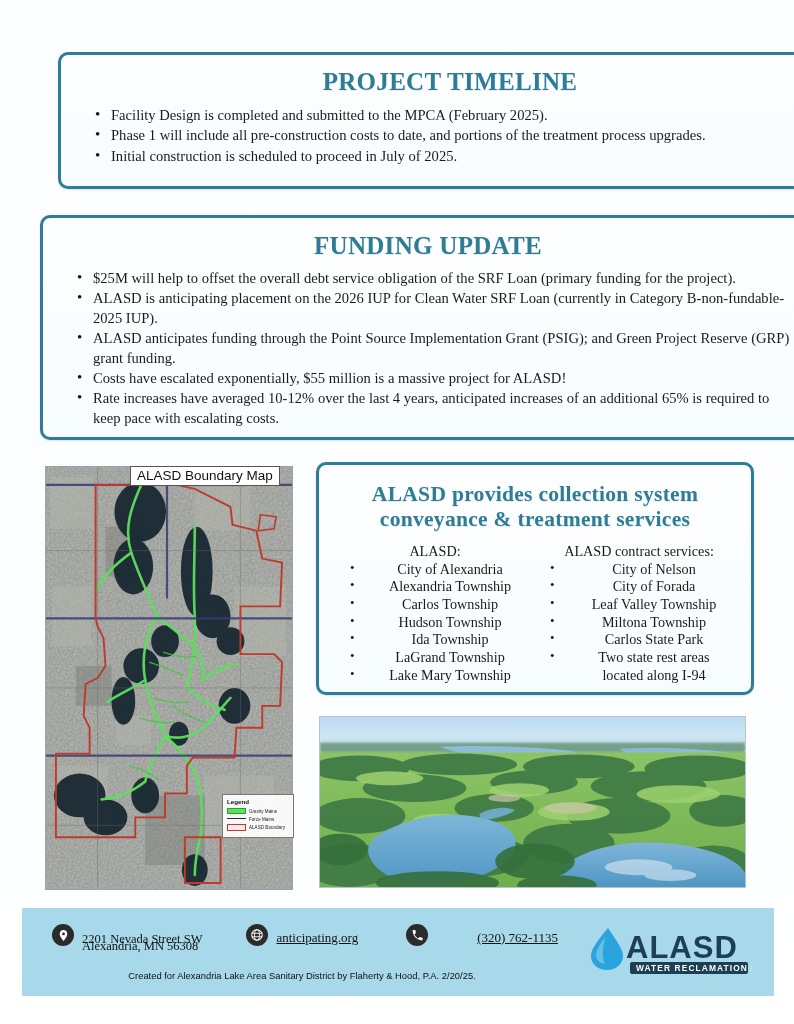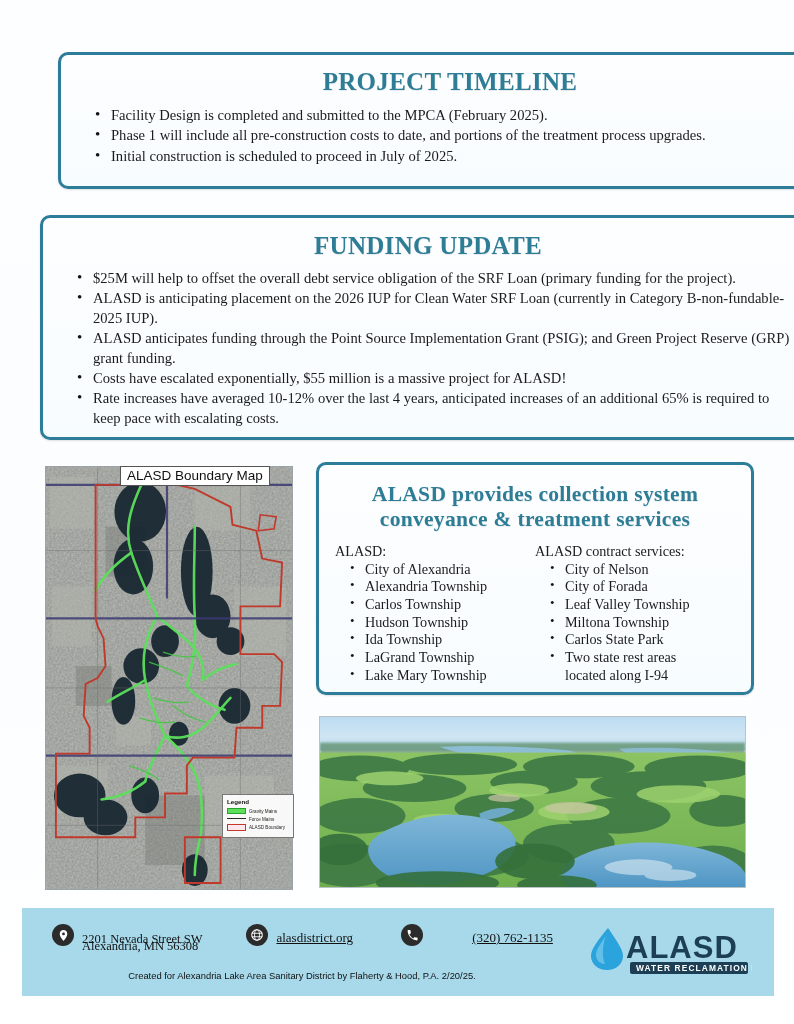--- a/index.html
+++ b/index.html
@@ -79,42 +79,42 @@
     margin: 17px 14px 0 14px;
     line-height: 1.16;
   }
 
   .services-cols {
     display: flex;
     margin: 11px 8px 0 16px;
     font-size: 14.2px;
     color: #1b1b1b;
   }
-  .services-col { flex: 1; }
+  .services-col { flex: 1; text-align: center; }
   .services-col.right { flex: 0 0 208px; }
   .services-head { margin-bottom: 1px; }
   .services-col .bullets { margin-left: 12px; line-height: 1.24; }
   .services-col .bullets li { padding-left: 18px; margin-bottom: 0; }
   .services-col .bullets li::before { left: 3px; font-size: 13px; }
   .wrap-line { display: block; padding-left: 0; }
 
   
   #map-panel {
     position: absolute;
     left: 45px; top: 466px;
     width: 248px; height: 424px;
     border: 1px solid #9aa3a8;
     overflow: hidden;
     background: #8c8f8a;
   }
   #map-svg { display: block; width: 100%; height: 100%; }
 
   .map-caption {
     position: absolute;
-    left: 120px; top: 466px;
+    left: 130px; top: 466px;
     background: #ffffff;
     border: 1px solid #555;
     padding: 1px 6px 2px 6px;
     font-family: "Liberation Sans", sans-serif;
     font-size: 13.5px;
     color: #111;
     z-index: 5;
   }
 
   .map-legend {
@@ -485,21 +485,21 @@
 
       <div class="contact-item" id="contact-web">
         <span class="circle-icon">
           <svg width="14" height="14" viewBox="0 0 24 24" aria-hidden="true">
             <circle cx="12" cy="12" r="9" fill="none" stroke="#ffffff" stroke-width="1.8"></circle>
             <ellipse cx="12" cy="12" rx="4.2" ry="9" fill="none" stroke="#ffffff" stroke-width="1.5"></ellipse>
             <line x1="3" y1="9" x2="21" y2="9" stroke="#ffffff" stroke-width="1.5"></line>
             <line x1="3" y1="15" x2="21" y2="15" stroke="#ffffff" stroke-width="1.5"></line>
           </svg>
         </span>
-        <span class="contact-link">alasdistrict.org</span>
+        <span class="contact-link">anticipating.org</span>
       </div>
 
       <div class="contact-item" id="contact-phone">
         <span class="circle-icon">
           <svg width="13" height="13" viewBox="0 0 24 24" aria-hidden="true">
             <path d="M6.6 10.8c1.4 2.8 3.8 5.1 6.6 6.6l2.2-2.2c.3-.3.7-.4 1.1-.2 1.2.4 2.5.6 3.8.6.6 0 1 .4 1 1V20c0 .6-.4 1-1 1C11.3 21 3 12.7 3 2.9c0-.6.4-1 1-1h3.4c.6 0 1 .4 1 1 0 1.3.2 2.6.6 3.8.1.4 0 .8-.2 1.1l-2.2 2z" fill="#ffffff"></path>
           </svg>
         </span>
         <span class="contact-link">(320) 762-1135</span>
       </div>

